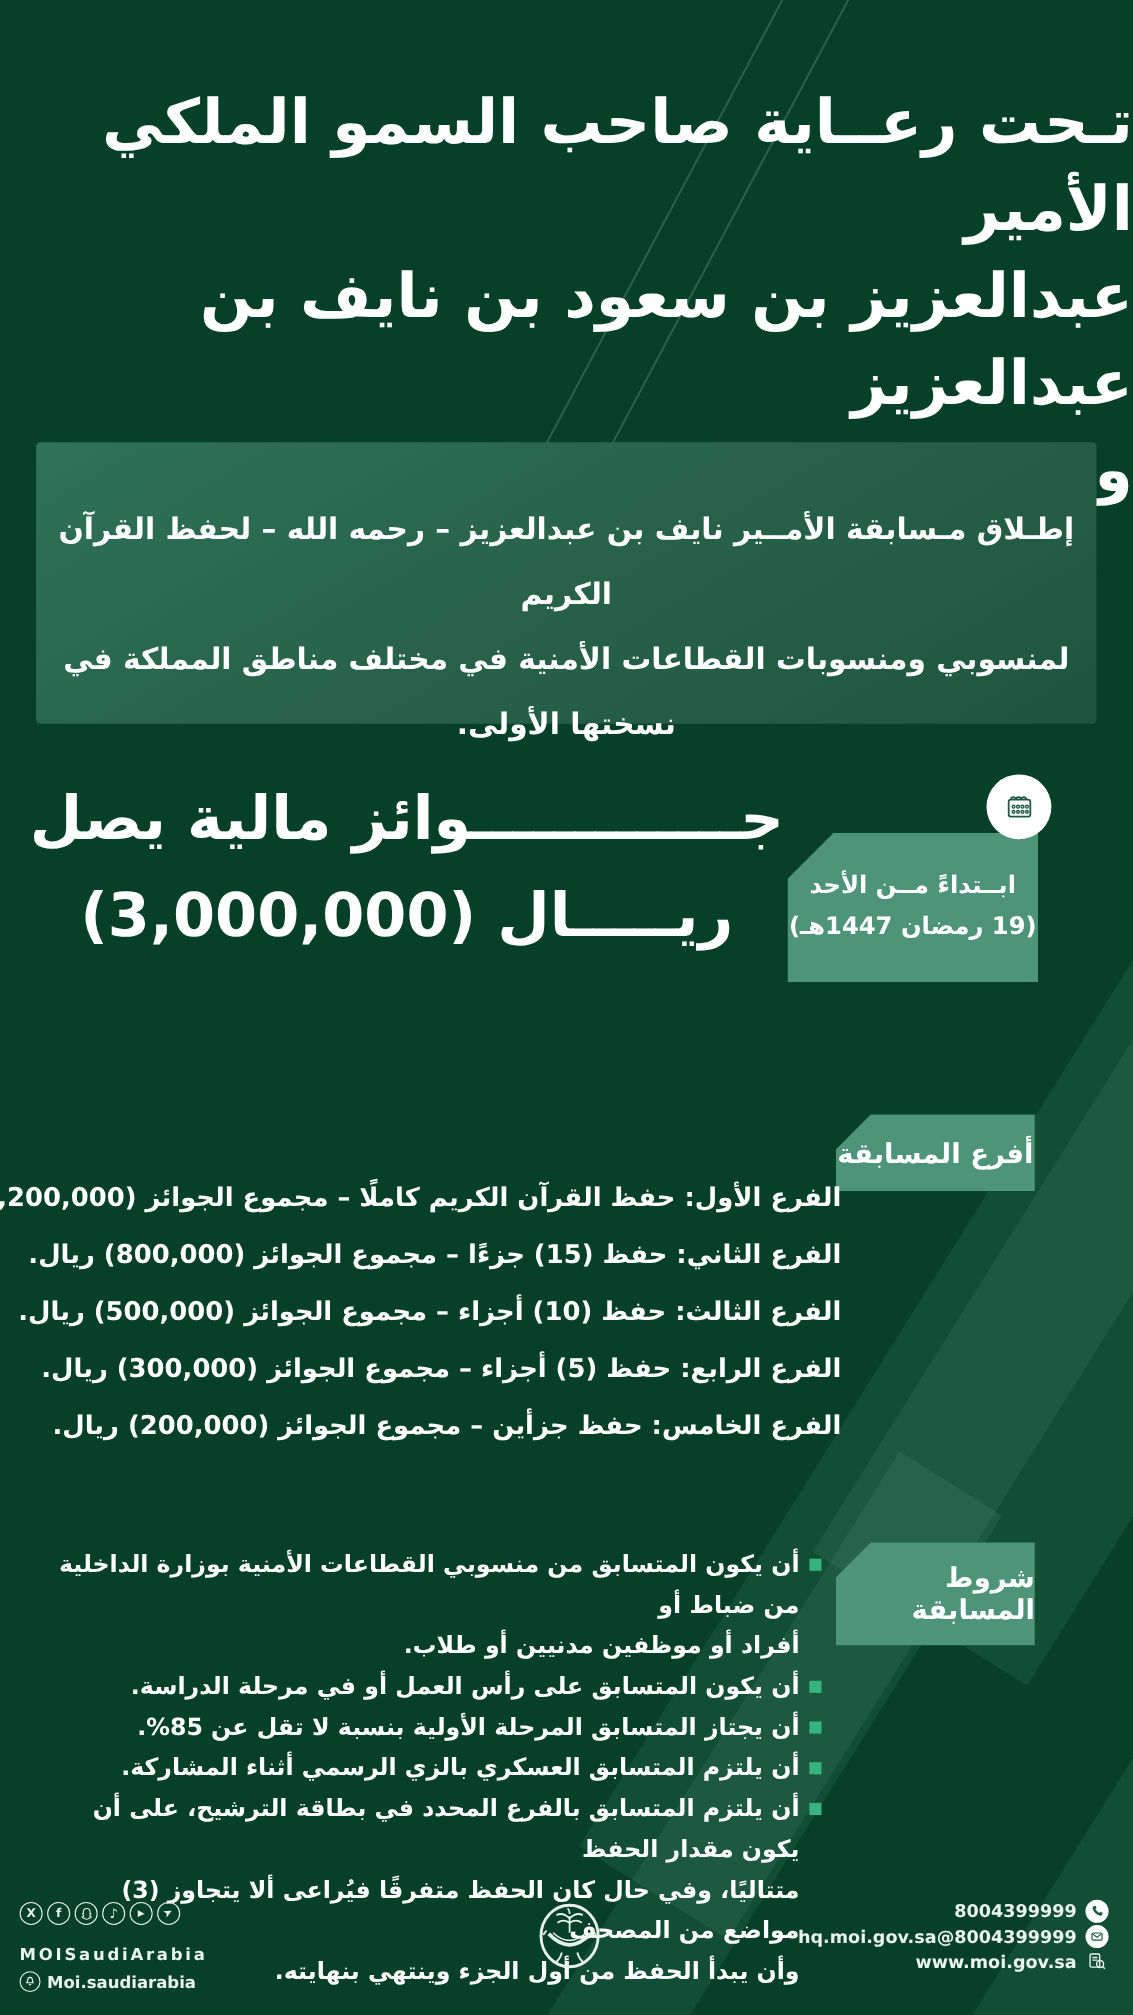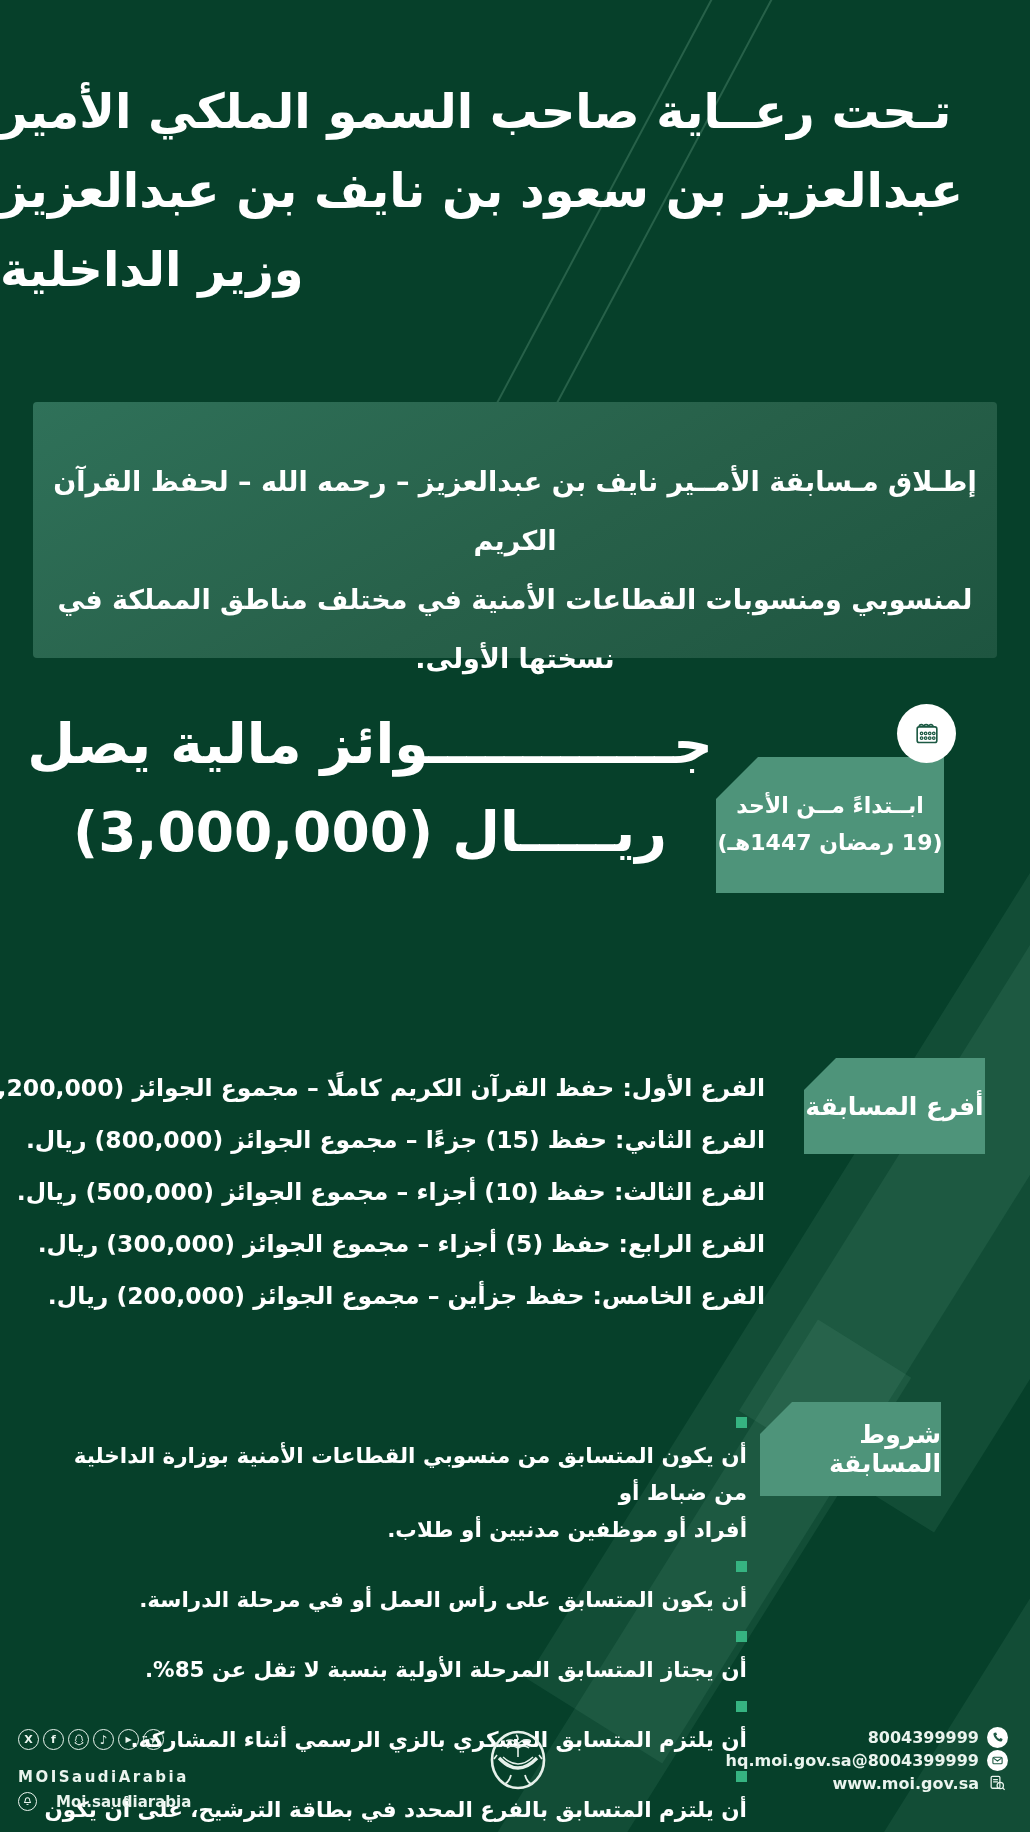--- a/index.html
+++ b/index.html
@@ -12,22 +12,22 @@
   .decor{position:absolute;inset:0;pointer-events:none;}
   .decor .ln{position:absolute;background:rgba(160,215,185,.22);}
   .ln1{left:588px;top:-80px;width:2px;height:620px;transform:rotate(28deg);}
   .ln2{left:648px;top:-80px;width:2px;height:620px;transform:rotate(28deg);}
   .decor .band{position:absolute;background:rgba(125,195,165,.10);}
   .b1{left:790px;top:760px;width:160px;height:1040px;transform:rotate(32deg);}
   .b2{left:960px;top:640px;width:230px;height:900px;transform:rotate(32deg);background:rgba(125,195,165,.08);}
   .b3{left:905px;top:1540px;width:150px;height:560px;transform:rotate(32deg);background:rgba(125,195,165,.09);}
   .b4{left:640px;top:1300px;width:110px;height:640px;transform:rotate(32deg);background:rgba(125,195,165,.07);}
 
-  .title{position:absolute;top:72px;left:0;right:0;text-align:left;
-         font-weight:bold;font-size:48px;line-height:79px;}
+  .title{position:absolute;top:72px;left:0;right:0;text-align:right;
+         font-weight:bold;font-size:56px;line-height:79px;}
 
   .announce{position:absolute;left:33px;top:402px;width:964px;height:256px;
             background:linear-gradient(150deg,#2f7159 0%,#276049 55%,#1e5540 100%);
             border-radius:4px;text-align:center;box-sizing:border-box;padding-top:50px;}
   .announce h1{margin:0 0 20px 0;font-size:37px;line-height:42px;font-weight:bold;}
   .announce p{margin:0;font-size:27px;line-height:59px;font-weight:bold;}
 
   .prize{position:absolute;left:25px;top:700px;width:690px;text-align:center;
          font-size:55px;line-height:88px;font-weight:bold;}
   .prize .ltr-line{direction:ltr;}
@@ -37,45 +37,45 @@
              justify-content:center;z-index:2;}
   .date-chip{position:absolute;left:716px;top:757px;width:228px;height:136px;
              background:#4e947a;clip-path:polygon(42px 0,100% 0,100% 100%,0 100%,0 42px);
              text-align:center;font-weight:bold;font-size:22px;line-height:37px;
              box-sizing:border-box;padding-top:30px;z-index:1;}
 
   .chip{position:absolute;left:760px;width:181px;background:#4e947a;
         clip-path:polygon(32px 0,100% 0,100% 100%,0 100%,0 32px);
         display:flex;align-items:center;justify-content:center;
         font-weight:bold;font-size:25px;}
-  .chip-branches{top:1058px;height:96px;margin-left:44px;}
+  .chip-branches{top:1013px;height:70px;}
   .chip-conditions{top:1402px;height:94px;}
 
   ul{list-style:none;margin:0;padding:0;}
   .branches{position:absolute;right:265px;top:1062px;width:740px;
             font-size:23.5px;line-height:52px;font-weight:bold;text-align:right;}
   .branches li{white-space:nowrap;}
 
   .conditions{position:absolute;right:283px;top:1404px;width:712px;
               font-size:21.5px;line-height:37px;font-weight:bold;text-align:right;}
-  .conditions li{display:flex;gap:9px;align-items:flex-start;flex-direction:column;}
+  .conditions li{display:flex;gap:9px;align-items:flex-start;}
   .conditions .bullet{width:11px;height:11px;background:#36b381;margin-top:13px;flex:none;}
   .conditions .cond-text{white-space:pre-line;}
 
   
   .social{position:absolute;left:18px;top:1729px;direction:ltr;text-align:left;}
   .icons{display:flex;gap:4px;}
   .sicon{width:21px;height:21px;border:1.4px solid #eaf4ee;border-radius:50%;
          display:flex;align-items:center;justify-content:center;
          font-size:11px;font-weight:bold;color:#eaf4ee;box-sizing:border-box;}
   .sicon .tri{font-size:8px;}
   .sicon .note{font-size:12px;}
   .sicon .plane{font-size:10px;transform:rotate(-28deg);display:inline-block;}
   .handle{font-size:15px;letter-spacing:2.5px;margin-top:18px;font-weight:bold;color:#eaf4ee;}
-  .handle2{display:flex;align-items:center;gap:19px;margin-top:6px;font-size:15px;
+  .handle2{display:flex;align-items:center;gap:6px;margin-top:6px;font-size:15px;
            font-weight:bold;color:#eaf4ee;}
   .bell-circle{width:19px;height:19px;border:1.4px solid #eaf4ee;border-radius:50%;
                display:flex;align-items:center;justify-content:center;box-sizing:border-box;}
 
   .emblem{position:absolute;left:483px;top:1723px;width:70px;height:76px;}
 
   .contact{position:absolute;right:22px;top:1727px;display:flex;flex-direction:column;
            gap:2px;align-items:flex-start;}
   .contact .row{display:flex;align-items:center;gap:8px;direction:rtl;
                 font-size:16px;font-weight:bold;color:#eaf4ee;height:21px;}

